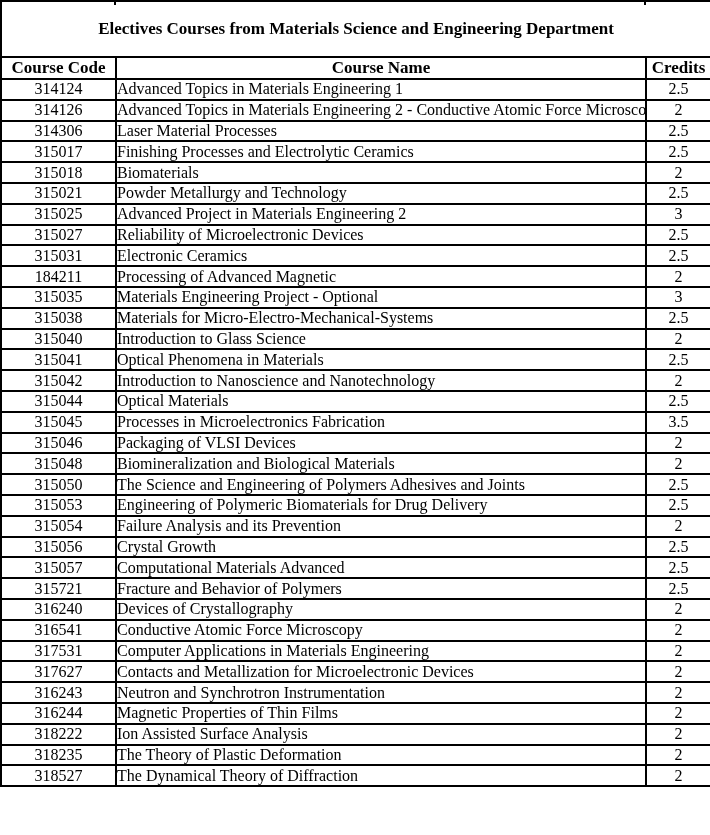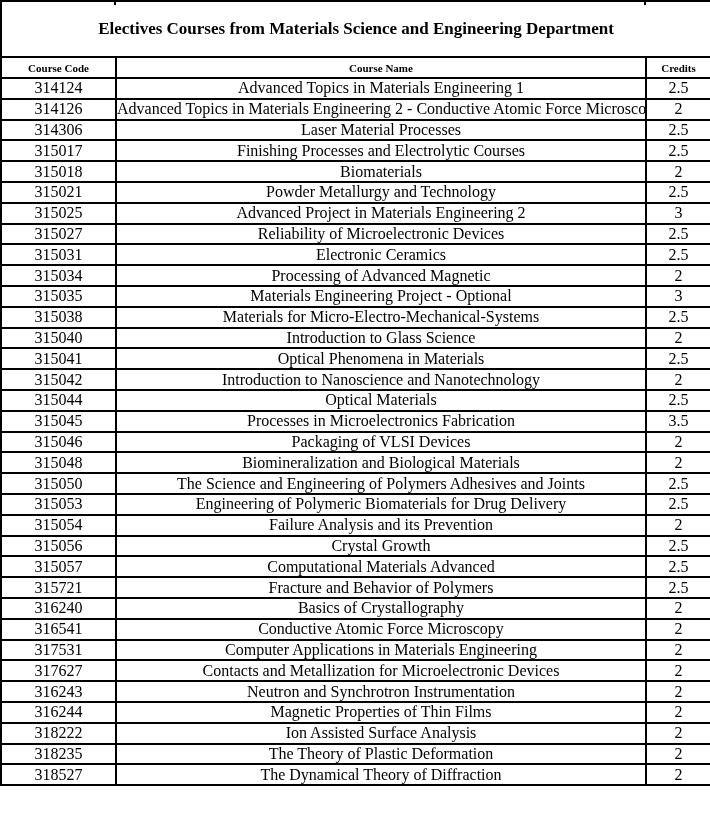--- a/index.html
+++ b/index.html
@@ -33,34 +33,34 @@
   }
   tr.title-row th {
     height: 54px;
     font-size: 17px;
     font-weight: bold;
     text-align: center;
     vertical-align: middle;
   }
   tr.header-row th {
     height: 19px;
-    font-size: 11px;
+    font-size: 17px;
     font-weight: bold;
     text-align: center;
     vertical-align: middle;
     margin-top: 8px;
   }
   tbody td {
     height: 18.8px;
     font-size: 16px;
     vertical-align: middle;
     line-height: 1;
   }
   td.code-cell    { text-align: center; }
-  td.name-cell    { text-align: center; padding-left: 4px; padding-right: 4px; margin-left: 37px; }
+  td.name-cell    { text-align: left; padding-left: 4px; padding-right: 4px; margin-left: 37px; }
   td.credits-cell { text-align: center; }
   
   .stub {
     position: absolute;
     top: 0;
     width: 2px;
     height: 5px;
     background: #000000;
   }
   .stub-left  { left: 114px; }
@@ -100,21 +100,21 @@
           <td class="name-cell">Advanced Topics in Materials Engineering 2 - Conductive Atomic Force Microscopy</td>
           <td class="credits-cell">2</td>
         </tr>
         <tr>
           <td class="code-cell">314306</td>
           <td class="name-cell">Laser Material Processes</td>
           <td class="credits-cell">2.5</td>
         </tr>
         <tr>
           <td class="code-cell">315017</td>
-          <td class="name-cell">Finishing Processes and Electrolytic Courses</td>
+          <td class="name-cell">Finishing Processes and Electrolytic Ceramics</td>
           <td class="credits-cell">2.5</td>
         </tr>
         <tr>
           <td class="code-cell">315018</td>
           <td class="name-cell">Biomaterials</td>
           <td class="credits-cell">2</td>
         </tr>
         <tr>
           <td class="code-cell">315021</td>
           <td class="name-cell">Powder Metallurgy and Technology</td>
@@ -129,21 +129,21 @@
           <td class="code-cell">315027</td>
           <td class="name-cell">Reliability of Microelectronic Devices</td>
           <td class="credits-cell">2.5</td>
         </tr>
         <tr>
           <td class="code-cell">315031</td>
           <td class="name-cell">Electronic Ceramics</td>
           <td class="credits-cell">2.5</td>
         </tr>
         <tr>
-          <td class="code-cell">315034</td>
+          <td class="code-cell">184211</td>
           <td class="name-cell">Processing of Advanced Magnetic</td>
           <td class="credits-cell">2</td>
         </tr>
         <tr>
           <td class="code-cell">315035</td>
           <td class="name-cell">Materials Engineering Project - Optional</td>
           <td class="credits-cell">3</td>
         </tr>
         <tr>
           <td class="code-cell">315038</td>
@@ -210,21 +210,21 @@
           <td class="name-cell">Computational Materials Advanced</td>
           <td class="credits-cell">2.5</td>
         </tr>
         <tr>
           <td class="code-cell">315721</td>
           <td class="name-cell">Fracture and Behavior of Polymers</td>
           <td class="credits-cell">2.5</td>
         </tr>
         <tr>
           <td class="code-cell">316240</td>
-          <td class="name-cell">Basics of Crystallography</td>
+          <td class="name-cell">Devices of Crystallography</td>
           <td class="credits-cell">2</td>
         </tr>
         <tr>
           <td class="code-cell">316541</td>
           <td class="name-cell">Conductive Atomic Force Microscopy</td>
           <td class="credits-cell">2</td>
         </tr>
         <tr>
           <td class="code-cell">317531</td>
           <td class="name-cell">Computer Applications in Materials Engineering</td>

